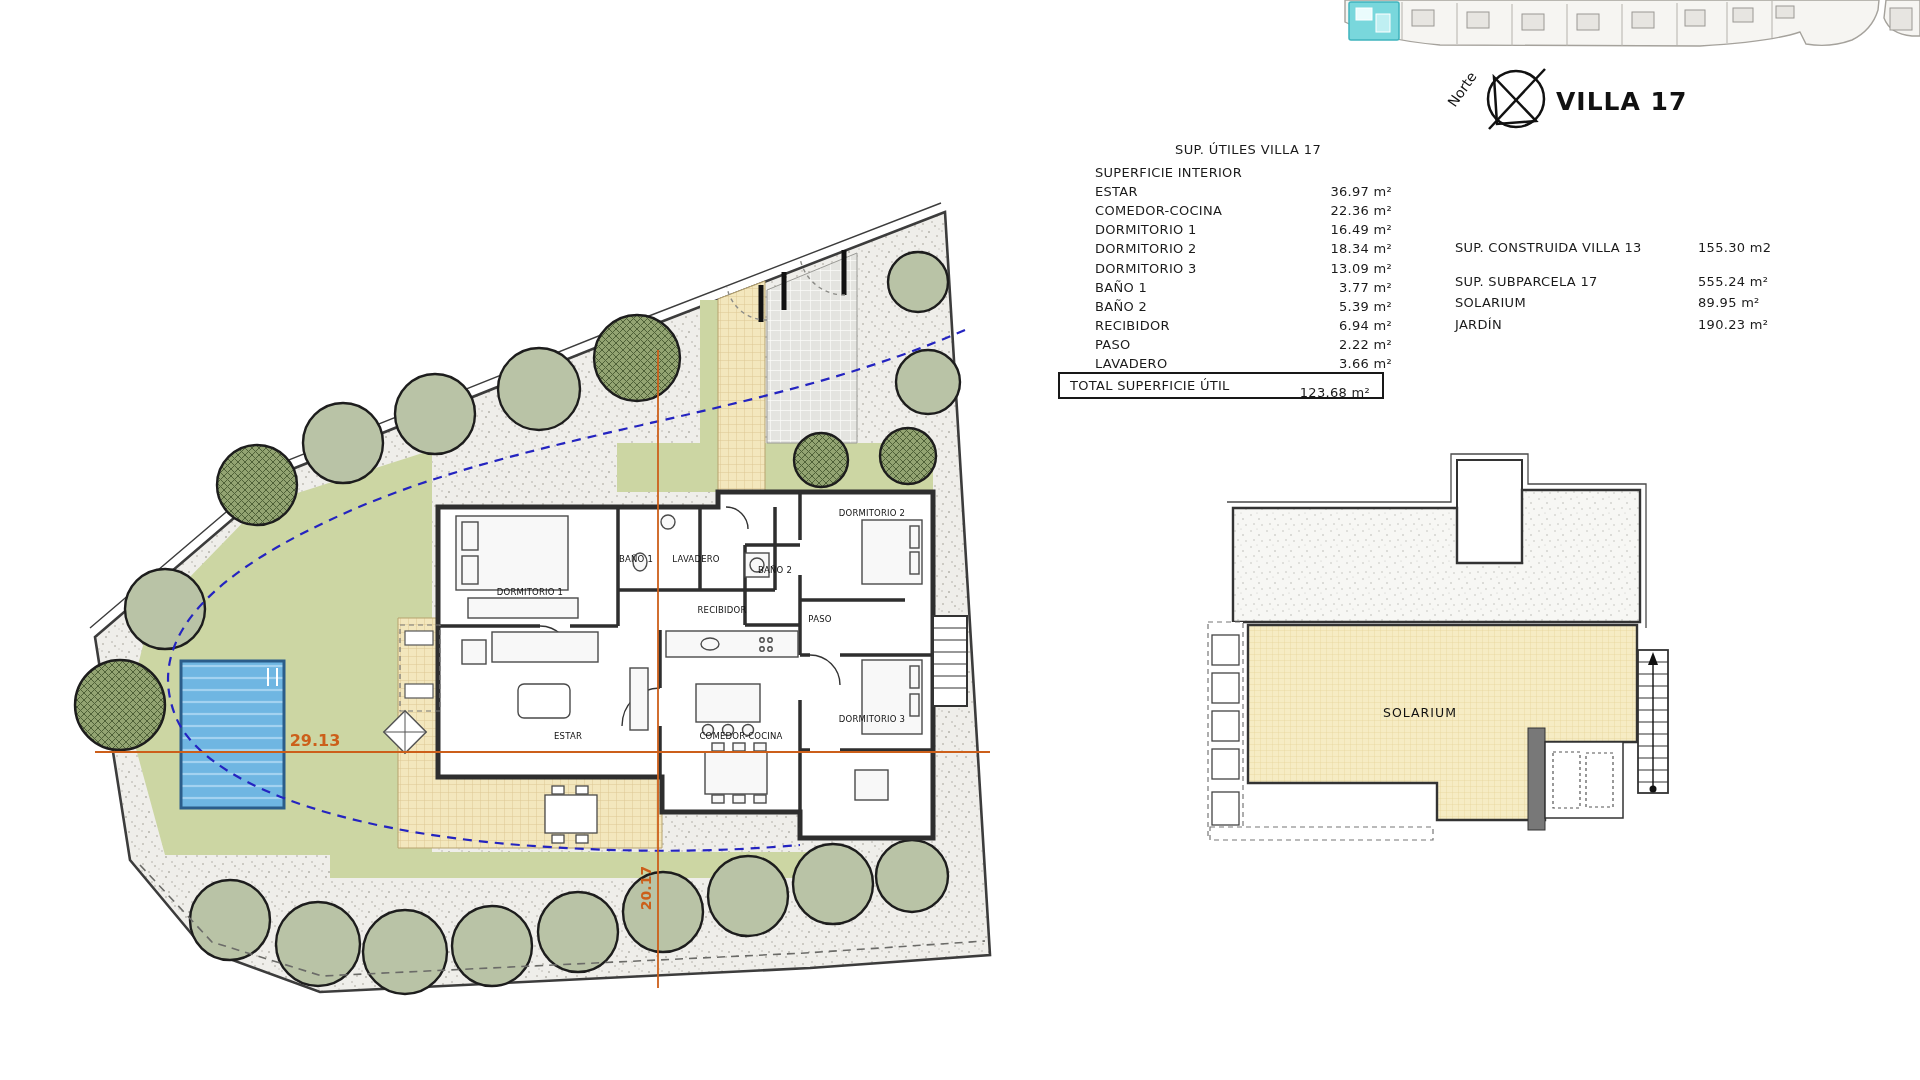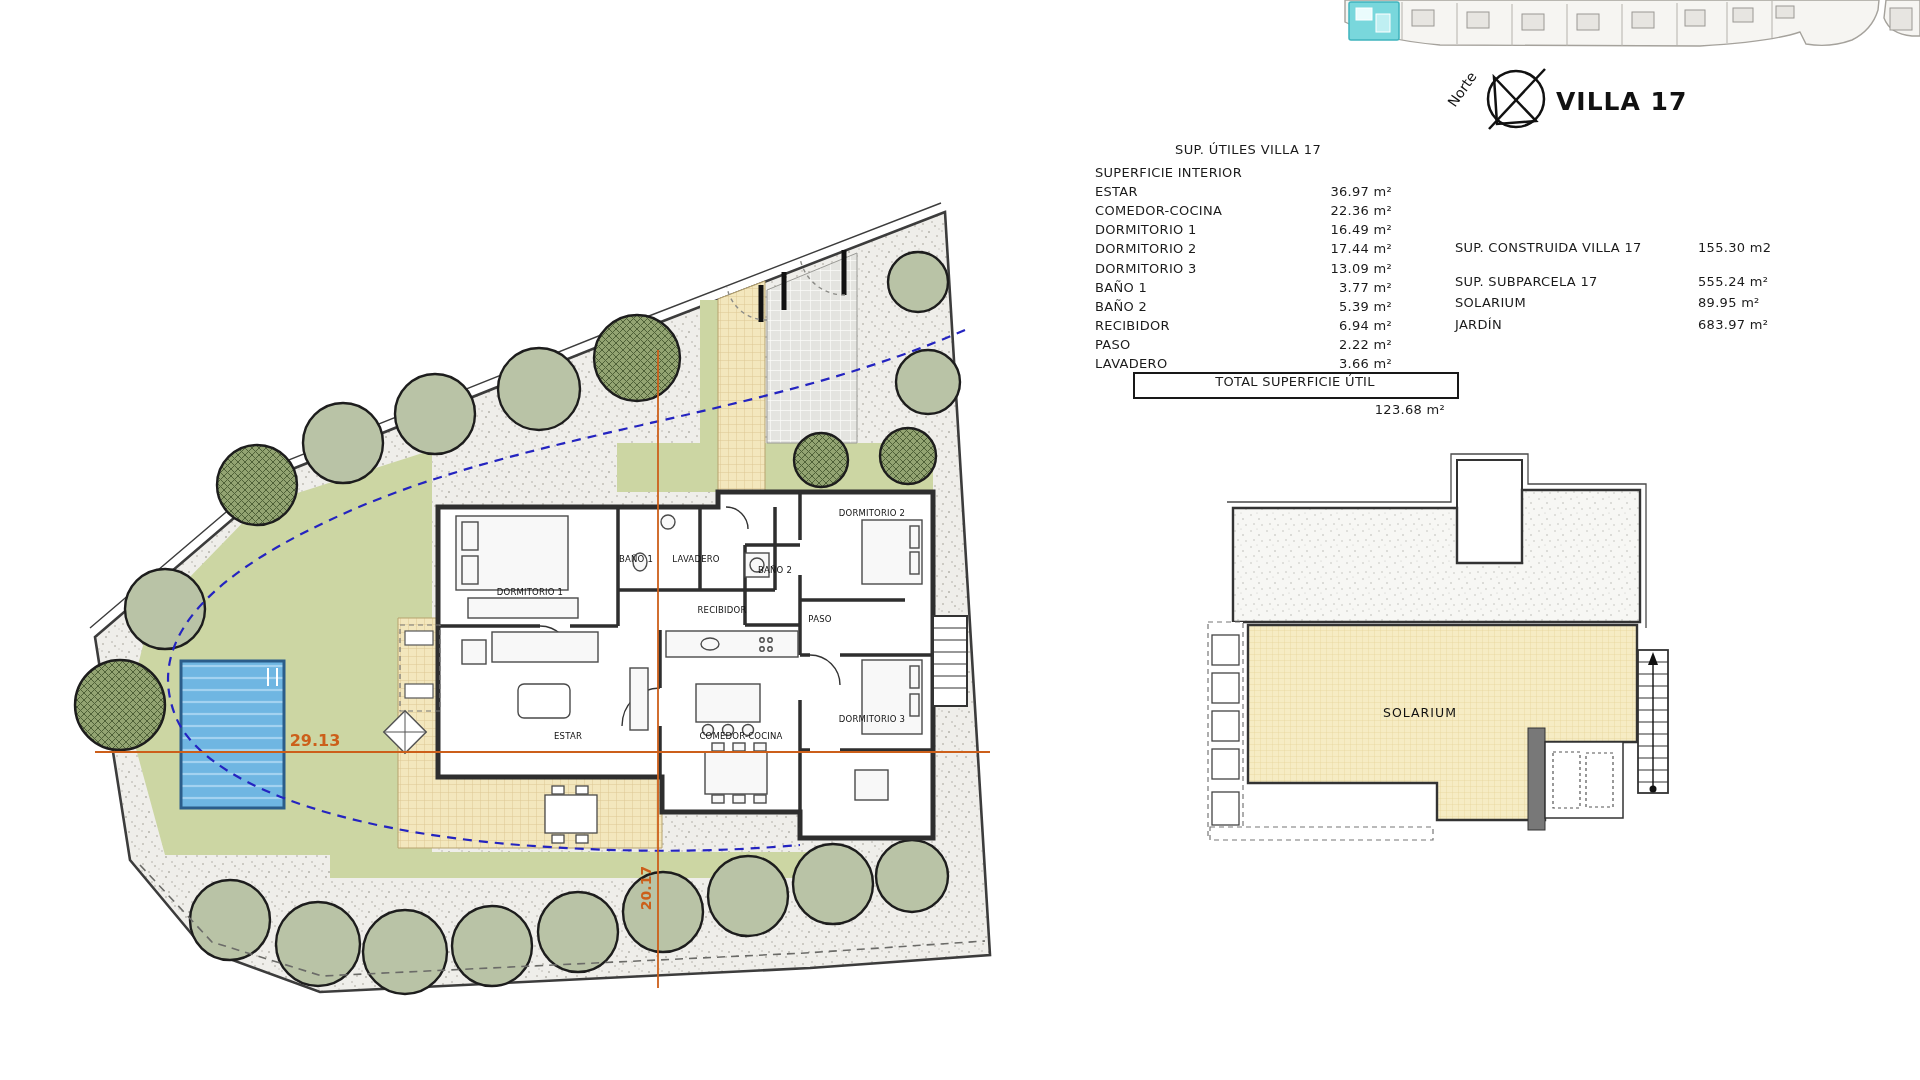--- a/index.html
+++ b/index.html
@@ -310,21 +310,21 @@
   <div class="row">
       <span class="lbl">COMEDOR-COCINA</span>
       <span class="val">22.36 m²</span>
     </div>
   <div class="row">
       <span class="lbl">DORMITORIO 1</span>
       <span class="val">16.49 m²</span>
     </div>
   <div class="row">
       <span class="lbl">DORMITORIO 2</span>
-      <span class="val">17.44 m²</span>
+      <span class="val">18.34 m²</span>
     </div>
   <div class="row">
       <span class="lbl">DORMITORIO 3</span>
       <span class="val">13.09 m²</span>
     </div>
   <div class="row">
       <span class="lbl">BAÑO 1</span>
       <span class="val">3.77 m²</span>
     </div>
   <div class="row">
@@ -338,36 +338,36 @@
   <div class="row">
       <span class="lbl">PASO</span>
       <span class="val">2.22 m²</span>
     </div>
   <div class="row">
       <span class="lbl">LAVADERO</span>
       <span class="val">3.66 m²</span>
     </div>
 </div>
 
-<div class="abs total-box" style="left:1133px;top:372px;flex-direction:column;">
+<div class="abs total-box" style="left:1058px;top:372px;">
   <span>TOTAL SUPERFICIE ÚTIL</span>
   <span class="val">123.68 m²</span>
 </div>
 
 <div class="abs summary" style="left:1455px;top:237px;width:345px;">
   <div class="row">
-    <span class="lbl">SUP. CONSTRUIDA VILLA 17</span>
+    <span class="lbl">SUP. CONSTRUIDA VILLA 13</span>
     <span class="val">155.30 m2</span>
   </div>
   <div class="gap"></div>
   <div class="row">
     <span class="lbl">SUP. SUBPARCELA 17</span>
     <span class="val">555.24 m²</span>
   </div>
   <div class="row">
     <span class="lbl">SOLARIUM</span>
     <span class="val">89.95 m²</span>
   </div>
   <div class="row">
     <span class="lbl">JARDÍN</span>
-    <span class="val">683.97 m²</span>
+    <span class="val">190.23 m²</span>
   </div>
 </div>
 
 </body></html>

